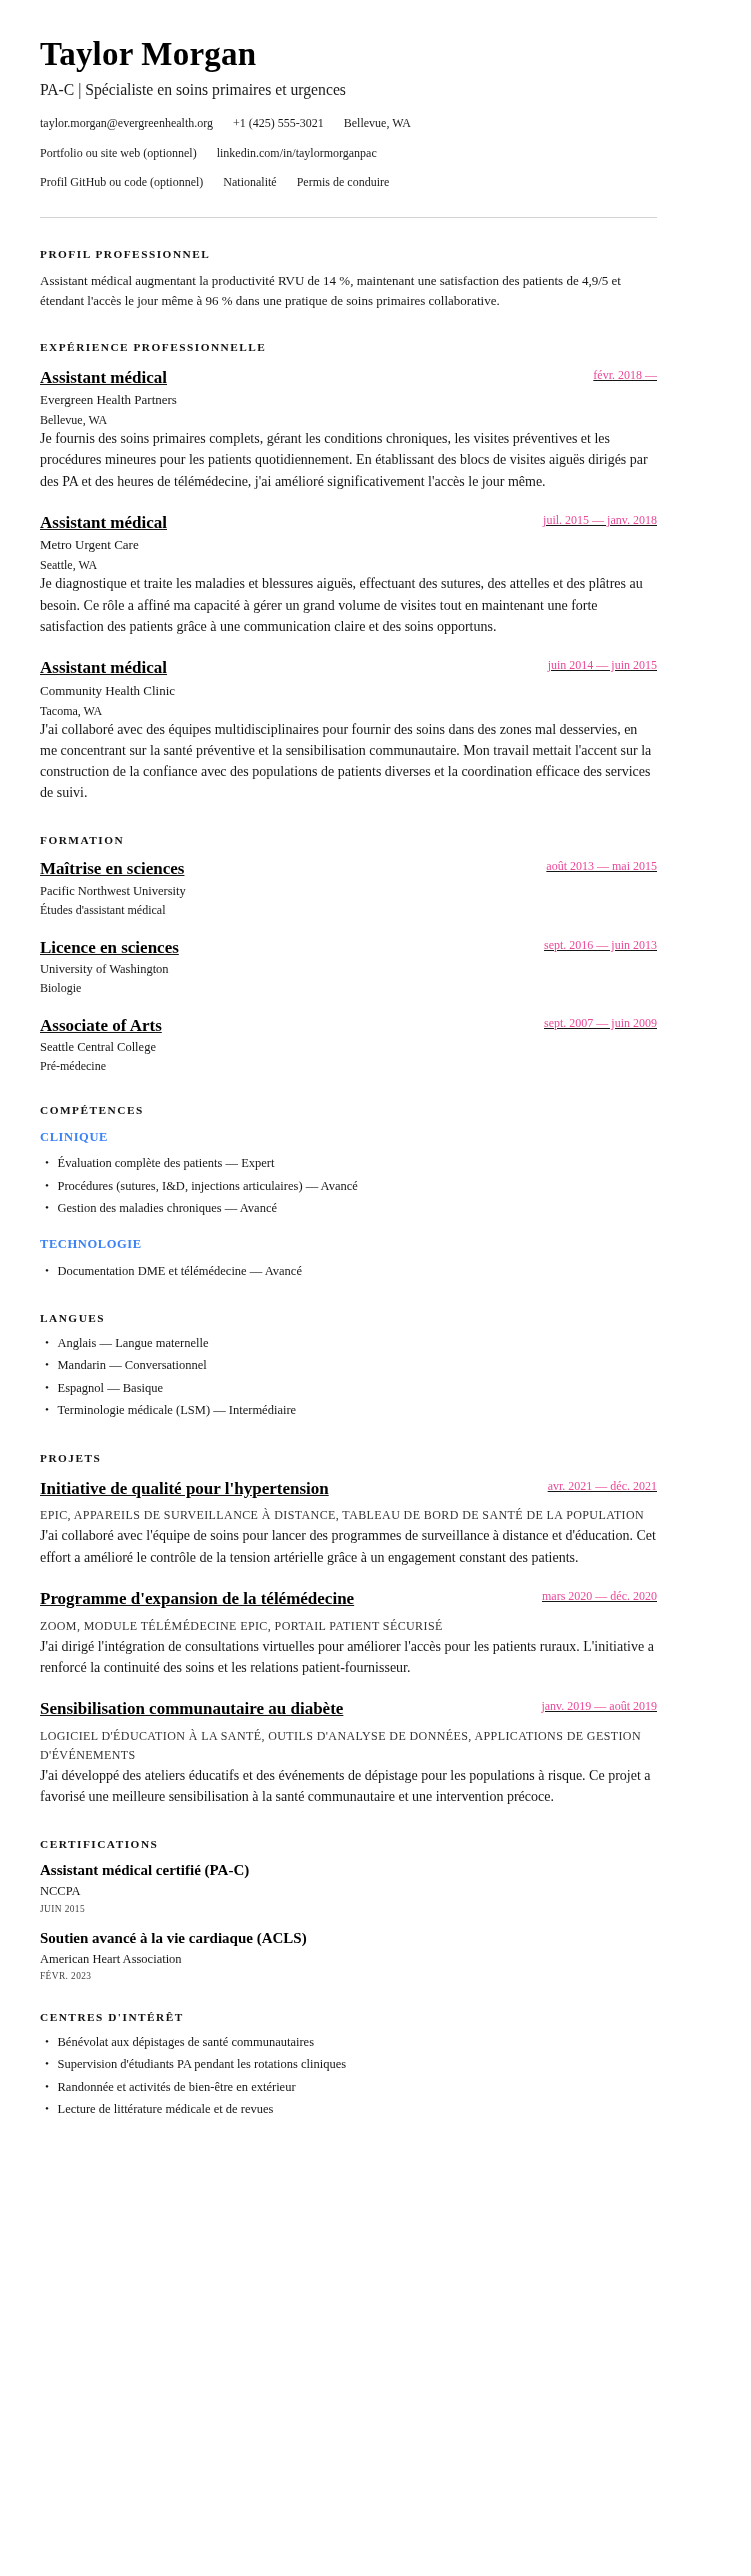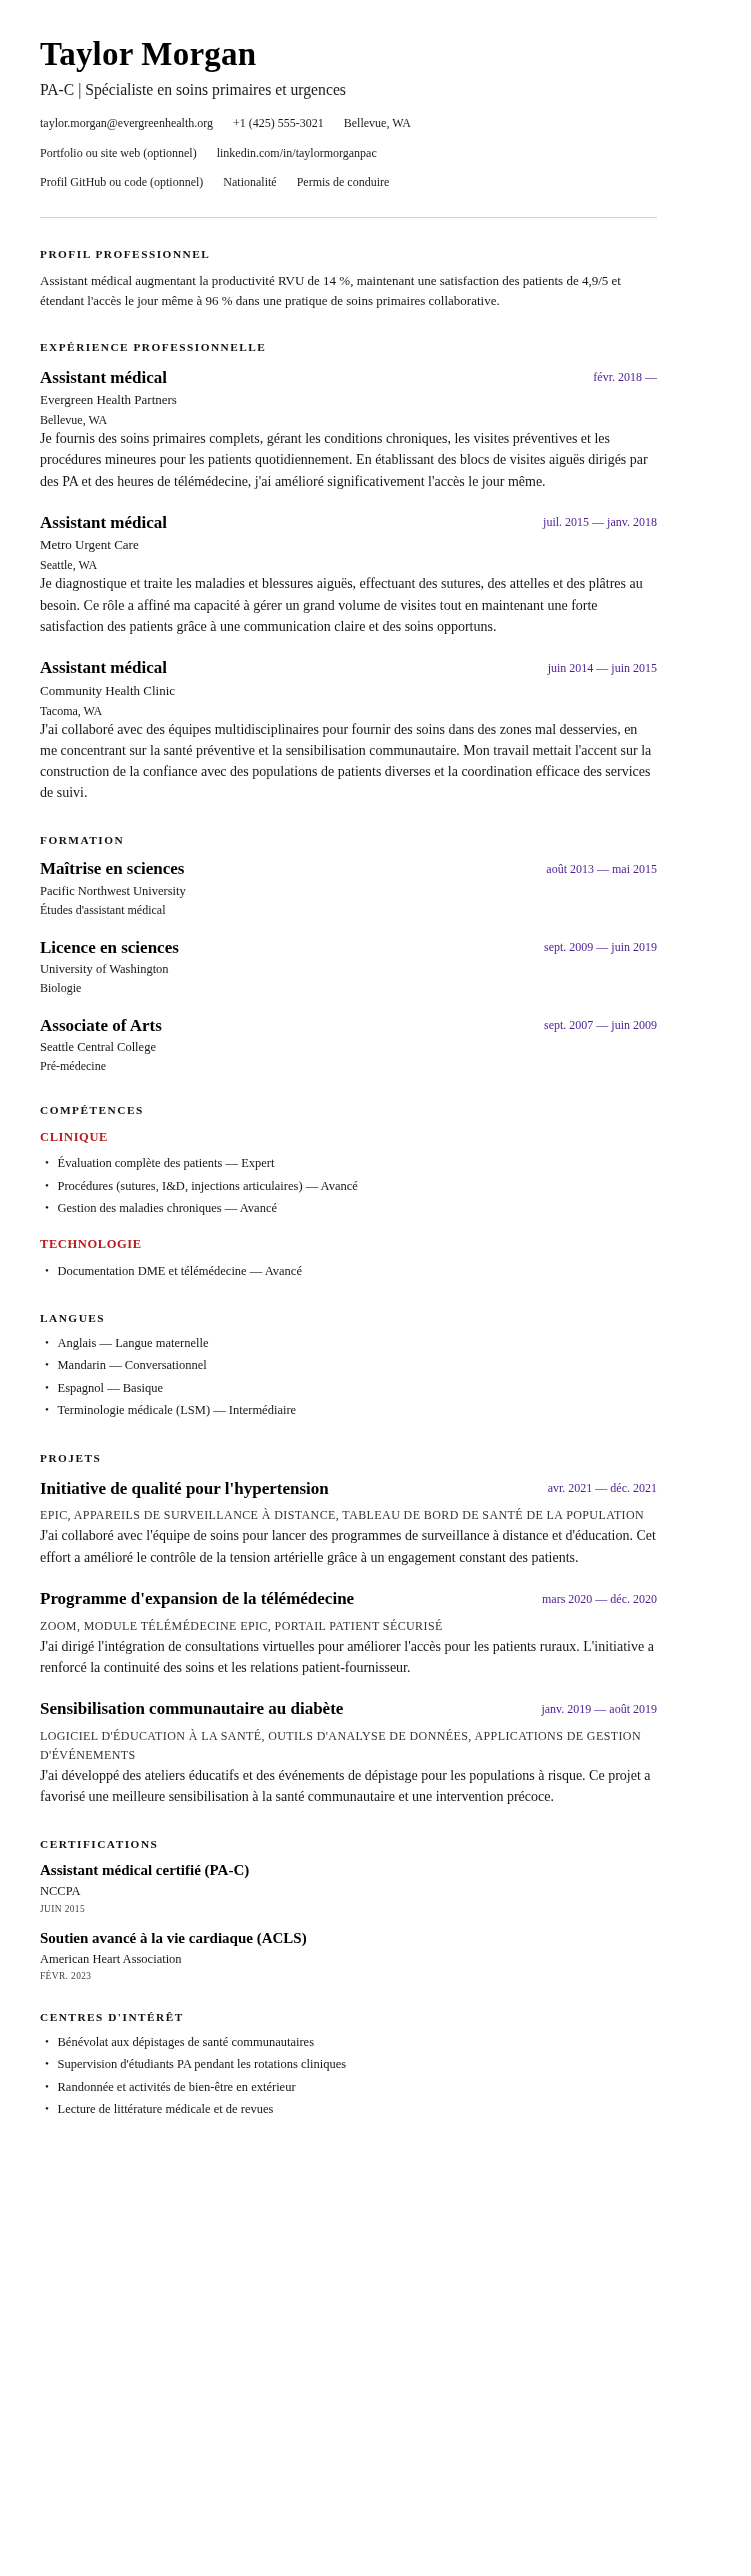--- a/index.html
+++ b/index.html
@@ -28,37 +28,37 @@
 
   
   .section { margin-top: 30px; }
   .section-heading { font-size: 11.3px; font-weight: 700; letter-spacing: 1.5px; color: #111; }
 
   .profile-text { font-size: 13px; line-height: 1.52; margin-top: 11.3px; max-width: 671px; }
 
   
   .entry { margin-top: 21px; }
   .entry:first-of-type { margin-top: 15px; }
-  .entry-head { display: flex; justify-content: space-between; align-items: center; gap: 15px; }
+  .entry-head { display: flex; justify-content: space-between; align-items: flex-start; gap: 15px; text-decoration: underline; }
   .entry-title { font-size: 17px; font-weight: 700; color: #000; }
-  .entry-dates { font-size: 12px; color: #4c1d95; white-space: nowrap; }
+  .entry-dates { font-size: 12px; color: #ec4899; white-space: nowrap; }
   .entry-company { font-size: 13px; margin-top: 4.4px; }
   .entry-location { font-size: 12px; margin-top: 5px; }
   .entry-desc { font-size: 14px; line-height: 1.52; max-width: 671px; }
 
   
   .edu-entry { margin-top: 20px; }
   .edu-entry:first-of-type { margin-top: 13.8px; }
   .edu-school { font-size: 12.5px; margin-top: 4.4px; }
   .edu-field { font-size: 12px; margin-top: 3.8px; }
 
   
   .skill-group { margin-top: 17.5px; }
   .skill-group:first-of-type { margin-top: 13.8px; }
-  .skill-group-heading { font-size: 12.5px; font-weight: 700; letter-spacing: 0.6px; color: #b91c1c; }
+  .skill-group-heading { font-size: 12.5px; font-weight: 700; letter-spacing: 0.6px; color: #3b82f6; }
 
   ul.bullets { list-style: none; margin-top: 7.5px; }
   ul.bullets li { font-size: 12.5px; line-height: 1.8; padding-left: 17.5px; position: relative; }
   ul.bullets li::before { content: "•"; position: absolute; left: 5px; top: 0; font-size: 11.3px; }
 
   
   .proj-stack { font-size: 12px; letter-spacing: 0.4px; color: #333; margin-top: 7.5px; line-height: 1.6; max-width: 671px; }
 
   
   .cert { margin-top: 16.3px; }
@@ -142,21 +142,21 @@
         <div class="entry-title">Maîtrise en sciences</div>
         <div class="entry-dates">août 2013 — mai 2015</div>
       </div>
       <div class="edu-school">Pacific Northwest University</div>
       <div class="edu-field">Études d'assistant médical</div>
     </div>
 
     <div class="entry edu-entry">
       <div class="entry-head">
         <div class="entry-title">Licence en sciences</div>
-        <div class="entry-dates">sept. 2009 — juin 2019</div>
+        <div class="entry-dates">sept. 2016 — juin 2013</div>
       </div>
       <div class="edu-school">University of Washington</div>
       <div class="edu-field">Biologie</div>
     </div>
 
     <div class="entry edu-entry">
       <div class="entry-head">
         <div class="entry-title">Associate of Arts</div>
         <div class="entry-dates">sept. 2007 — juin 2009</div>
       </div>

